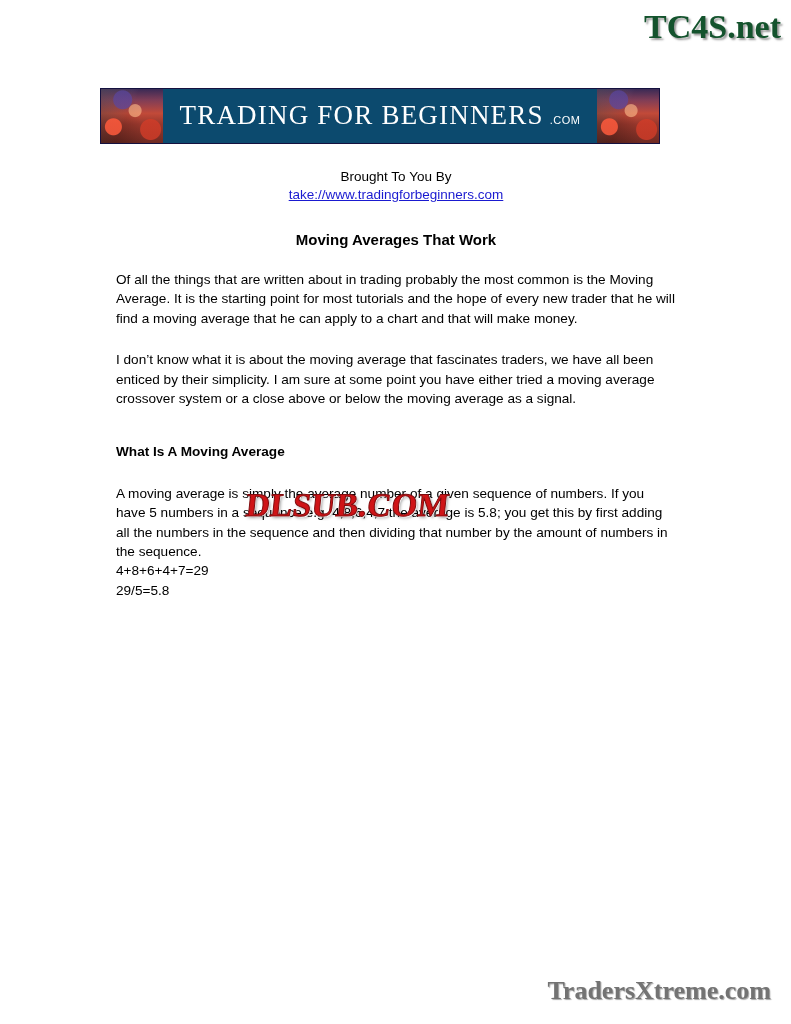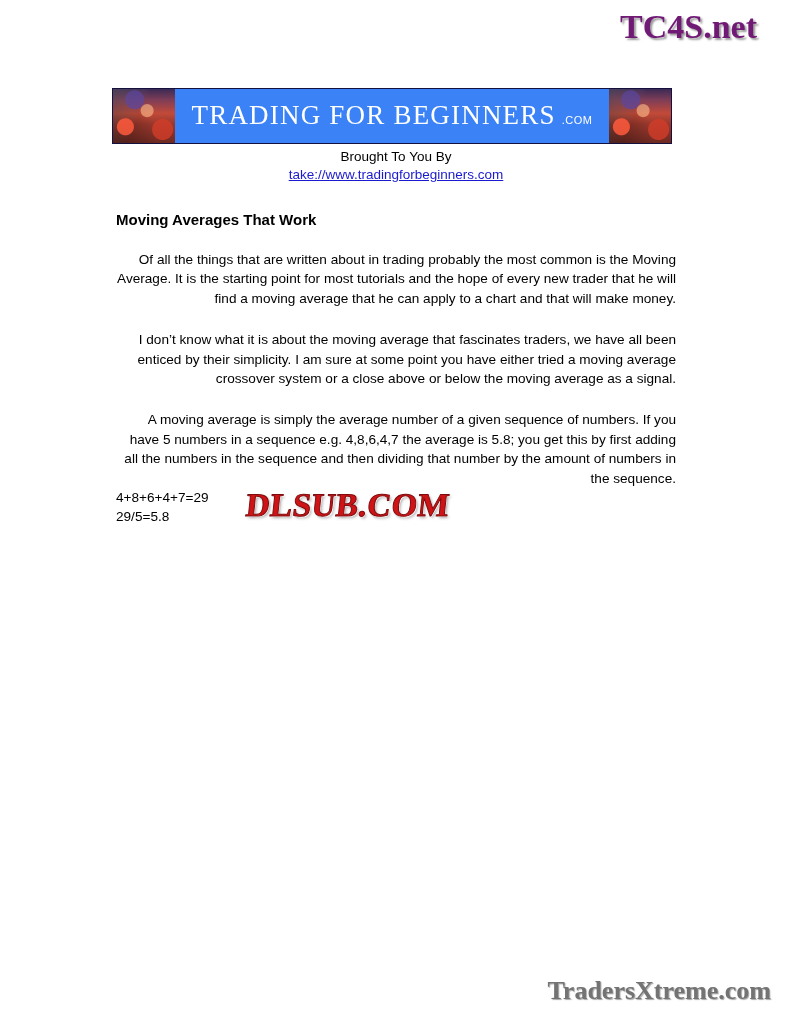--- a/index.html
+++ b/index.html
@@ -13,38 +13,38 @@
     position: relative;
     font-family: "Liberation Sans", sans-serif;
     color: #000000;
     overflow: hidden;
   }
 
   
   .tc4s-watermark {
     position: absolute;
     top: 8px;
-    right: 34px;
+    right: 10px;
     font-family: "Liberation Serif", serif;
     font-weight: bold;
     font-size: 34px;
     letter-spacing: 0px;
-    color: #701a75;
+    color: #14532d;
     text-shadow: 2px 2px 2px rgba(120,120,120,0.75);
     white-space: nowrap;
   }
 
   
   .banner {
     position: absolute;
     top: 88px;
-    left: 112px;
+    left: 100px;
     width: 560px;
     height: 56px;
-    background: #3b82f6;
+    background: #0c4a6e;
     border: 1px solid #15113f;
     box-sizing: border-box;
     display: flex;
     align-items: stretch;
     overflow: hidden;
   }
   .banner-side {
     width: 62px;
     flex: 0 0 62px;
     position: relative;
@@ -83,44 +83,45 @@
     font-size: 11px;
     letter-spacing: 0.5px;
     vertical-align: baseline;
     margin-left: 6px;
     color: #ffffff;
   }
 
   
   .page {
     position: absolute;
-    top: 148px;
+    top: 168px;
     left: 116px;
     width: 560px;
   }
   .brought-by {
     text-align: center;
     font-size: 13.5px;
     line-height: 18px;
   }
   .brought-by a {
     color: #1a1ad0;
     text-decoration: underline;
   }
   .doc-title {
     margin-top: 27px;
+    text-align: center;
     font-size: 15px;
     font-weight: bold;
   }
   p.body-text {
     margin: 0;
     margin-top: 22px;
     font-size: 13.6px;
     line-height: 19.4px;
-    text-align: right;
+    text-align: left;
   }
   h2.sub-head {
     margin: 0;
     margin-top: 34px;
     font-size: 13.6px;
     font-weight: bold;
     line-height: 19.4px;
   }
   .plain-lines {
     margin: 0;
@@ -179,20 +180,21 @@
   <div class="brought-by">
     <div>Brought To You By</div>
     <a href="#">take://www.tradingforbeginners.com</a>
   </div>
 
   <div class="doc-title">Moving Averages That Work</div>
 
   <p class="body-text">Of all the things that are written about in trading probably the most common is the Moving Average. It is the starting point for most tutorials and the hope of every new trader that he will find a moving average that he can apply to a chart and that will make money.</p>
   <p class="body-text">I don’t know what it is about the moving average that fascinates traders, we have all been enticed by their simplicity. I am sure at some point you have either tried a moving average crossover system or a close above or below the moving average as a signal.</p>
 
+  <h2 class="sub-head">What Is A Moving Average</h2>
 
   <p class="body-text">A moving average is simply the average number of a given sequence of numbers. If you have 5 numbers in a sequence e.g. 4,8,6,4,7 the average is 5.8; you get this by first adding all the numbers in the sequence and then dividing that number by the amount of numbers in the sequence.</p>
 
   <div class="plain-lines">4+8+6+4+7=29</div>
   <div class="plain-lines">29/5=5.8</div>
 
 </div>
 
 <div class="dlsub-stamp">DLSUB.COM</div>
 

